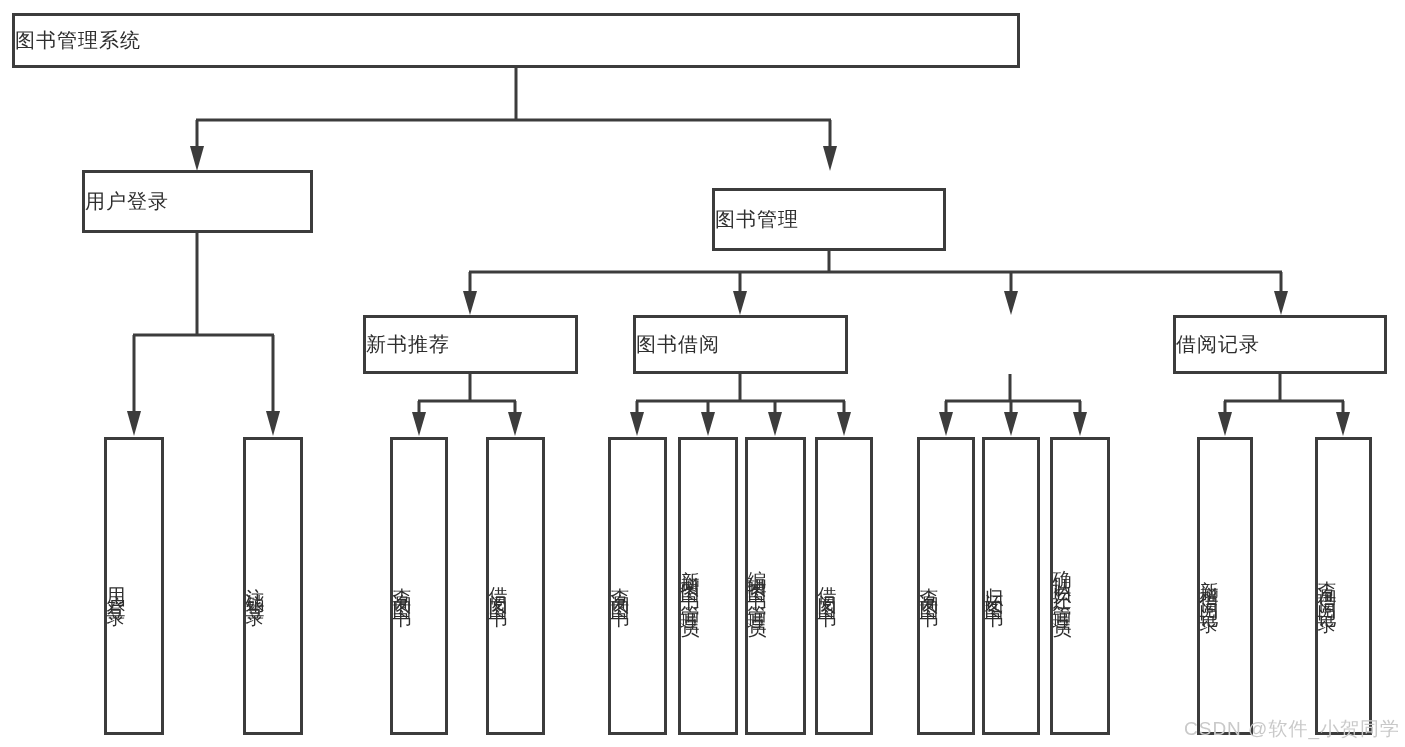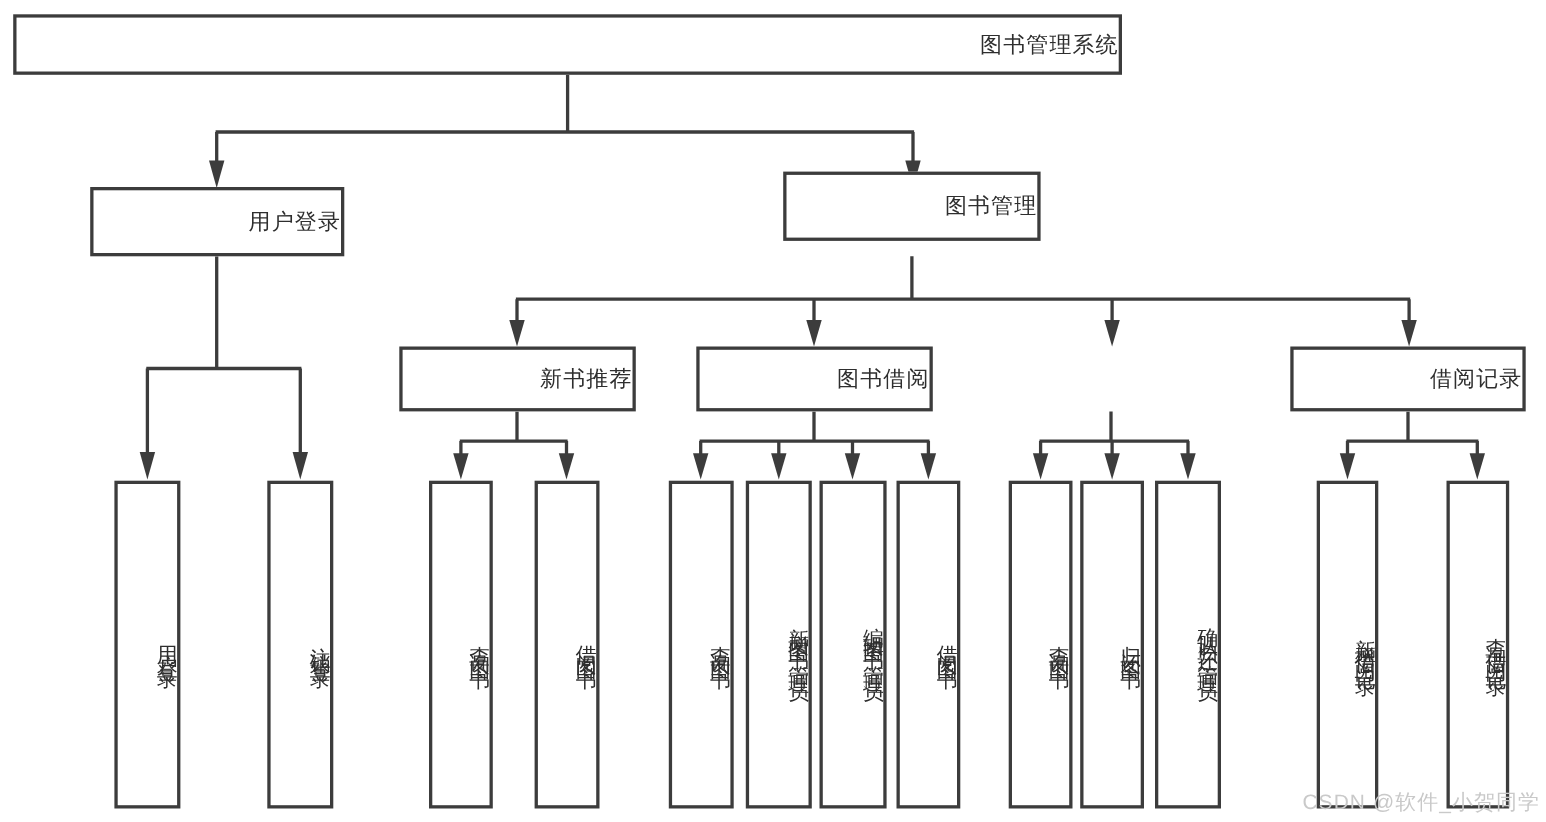--- a/index.html
+++ b/index.html
@@ -11,21 +11,21 @@
   html,body{width:1405px;height:747px;background:#ffffff;overflow:hidden;}
   body{font-family:"Liberation Sans","DejaVu Sans",sans-serif;color:var(--text);}
   .canvas{position:relative;width:1405px;height:747px;background:#ffffff;}
   svg.wires{position:absolute;left:0;top:0;pointer-events:none;}
   .box{
     position:absolute;
     border:3px solid var(--line);
     background:#ffffff;
     display:flex;
     align-items:center;
-    justify-content:flex-end;
+    justify-content:flex-start;
     text-align:center;
     font-size:20px;
     color:var(--text);
     z-index:2;
     font-family:Liberation Serif, serif;
   }
   .box.h{letter-spacing:1px;}
   .box.v span{
     writing-mode:vertical-lr;
     text-orientation:mixed;
@@ -89,21 +89,21 @@
     </g>
   </svg>
 
   <div class="box h" style="left:12px;top:13px;width:1008px;height:55px;">
     <span>图书管理系统</span>
   </div>
 
   <div class="box h" style="left:82px;top:170px;width:231px;height:63px;">
     <span>用户登录</span>
   </div>
-  <div class="box h" style="left:712px;top:156px;width:234px;height:63px;">
+  <div class="box h" style="left:712px;top:188px;width:234px;height:63px;">
     <span>图书管理</span>
   </div>
 
   <div class="box h" style="left:633px;top:315px;width:215px;height:59px;">
     <span>图书借阅</span>
   </div>
   <div class="box h" style="left:363px;top:315px;width:215px;height:59px;">
     <span>新书推荐</span>
   </div>
   <div class="box h" style="left:1173px;top:315px;width:214px;height:59px;">

